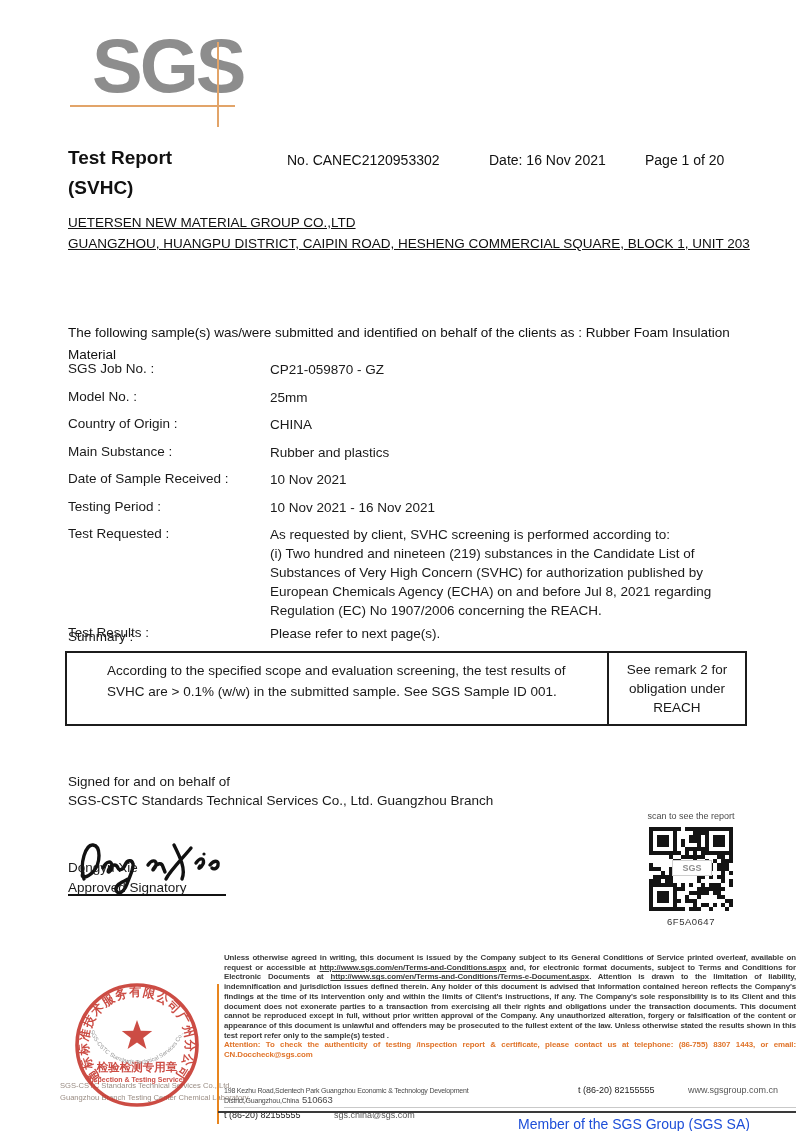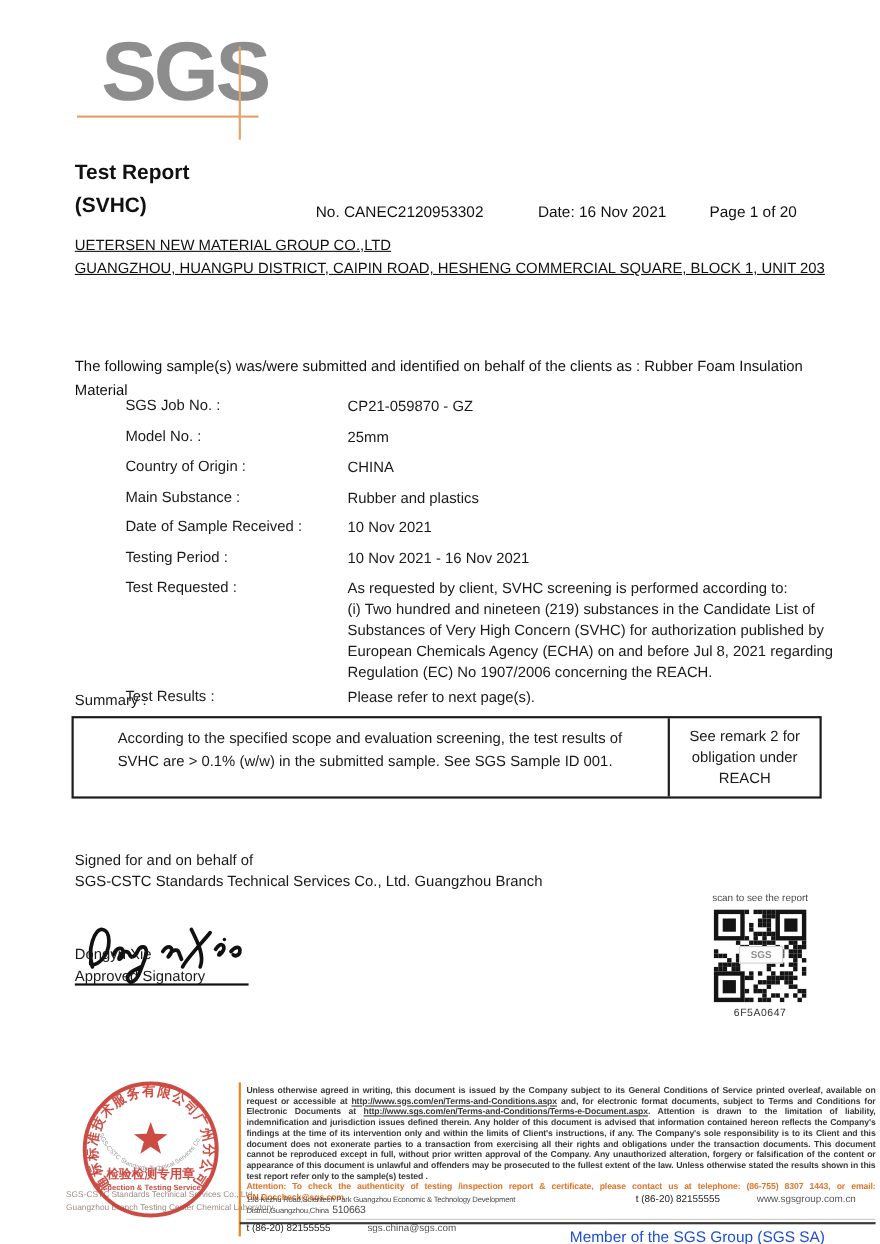--- a/index.html
+++ b/index.html
@@ -7,29 +7,29 @@
         font-family:"Liberation Sans","DejaVu Sans",sans-serif;color:#1a1a1a;overflow:hidden;}
   .abs{position:absolute;}
 
   
   .logo-text{left:92px;top:28px;font-size:76px;font-weight:bold;color:#8d8d8d;letter-spacing:-3px;line-height:1;}
   .logo-hline{left:70px;top:105px;width:165px;height:2px;background:#e2a469;}
   .logo-vline{left:217px;top:42px;width:2px;height:85px;background:#e2a469;}
 
   
   .title{font-size:19px;font-weight:bold;color:#111;}
-  .hmeta{font-size:14px;color:#111;margin-top:32px;}
+  .hmeta{font-size:14px;color:#111;}
 
   .client{left:68px;top:212px;width:690px;font-size:13.5px;line-height:21px;color:#111;text-decoration:underline;}
   .intro{left:68px;top:322px;width:688px;font-size:13.5px;line-height:22px;color:#111;}
 
   
   .fields{left:68px;top:362px;width:690px;}
   .frow{display:flex;margin-bottom:10.5px;font-size:13.5px;line-height:14px;}
-  .frow .lbl{width:202px;flex:0 0 202px;margin-left:46px;}
+  .frow .lbl{width:202px;flex:0 0 202px;}
   .frow .val{white-space:pre-line;line-height:19px;margin-top:-2px;}
   .frow.multiline{margin-bottom:6px;}
 
   .summary-h{left:68px;top:629px;font-size:13.5px;}
   .summary-box{left:65px;top:651px;width:678px;border:2px solid #1c1c1c;display:flex;}
   .sum-left{flex:1;padding:7px 10px 12px 8px;font-size:13.5px;line-height:21px;border-right:2px solid #1c1c1c;margin-left:32px;}
   .sum-right{flex:0 0 132px;padding:7px 2px;font-size:13.5px;line-height:19px;text-align:center;}
 
   .signed{left:68px;top:772px;font-size:13.5px;line-height:19px;}
   .sig-svg{left:70px;top:833px;}
@@ -40,21 +40,21 @@
   .qr-caption{left:641px;top:811px;width:100px;font-size:9px;color:#4a4a4a;text-align:center;}
   .qr-box{left:645px;top:823px;width:92px;height:92px;}
   .qr-label{left:672px;top:860px;width:38px;height:14px;background:#fff;color:#8d8d8d;
             font-size:9px;font-weight:bold;text-align:center;line-height:14px;border:1px solid #cfcfcf;}
   .qr-id{left:641px;top:916px;width:100px;font-size:9.5px;color:#333;text-align:center;letter-spacing:.5px;}
 
   
   .f-vline{left:217px;top:984px;width:2px;height:140px;background:#e8851e;}
   .lab-lines{left:60px;top:1080px;width:160px;font-size:7.6px;line-height:12px;color:#9a8d84;white-space:nowrap;}
   .stamp{left:72px;top:981px;opacity:.88;}
-  .legal{left:224px;top:987px;width:572px;font-size:7.9px;line-height:9.7px;color:#3c3c3c;
+  .legal{left:224px;top:953px;width:572px;font-size:7.9px;line-height:9.7px;color:#3c3c3c;
          text-align:justify;font-weight:600;letter-spacing:-0.1px;}
   .legal .url{text-decoration:underline;}
   .attention{color:#e0742a;}
   .addr{left:224px;top:1085px;width:572px;}
   .addr-row{display:flex;align-items:baseline;}
   .addr-row1{border-bottom:1px solid #c9c9c9;padding-bottom:2px;font-size:7px;color:#4a4a4a;}
   .addr-row2{padding-top:2px;}
   .addr-en{flex:1;letter-spacing:-0.2px;}
   .pc1{font-size:9.5px;margin-left:3px;}
   .addr-cn{flex:1;font-size:11px;font-weight:bold;color:#111;}

